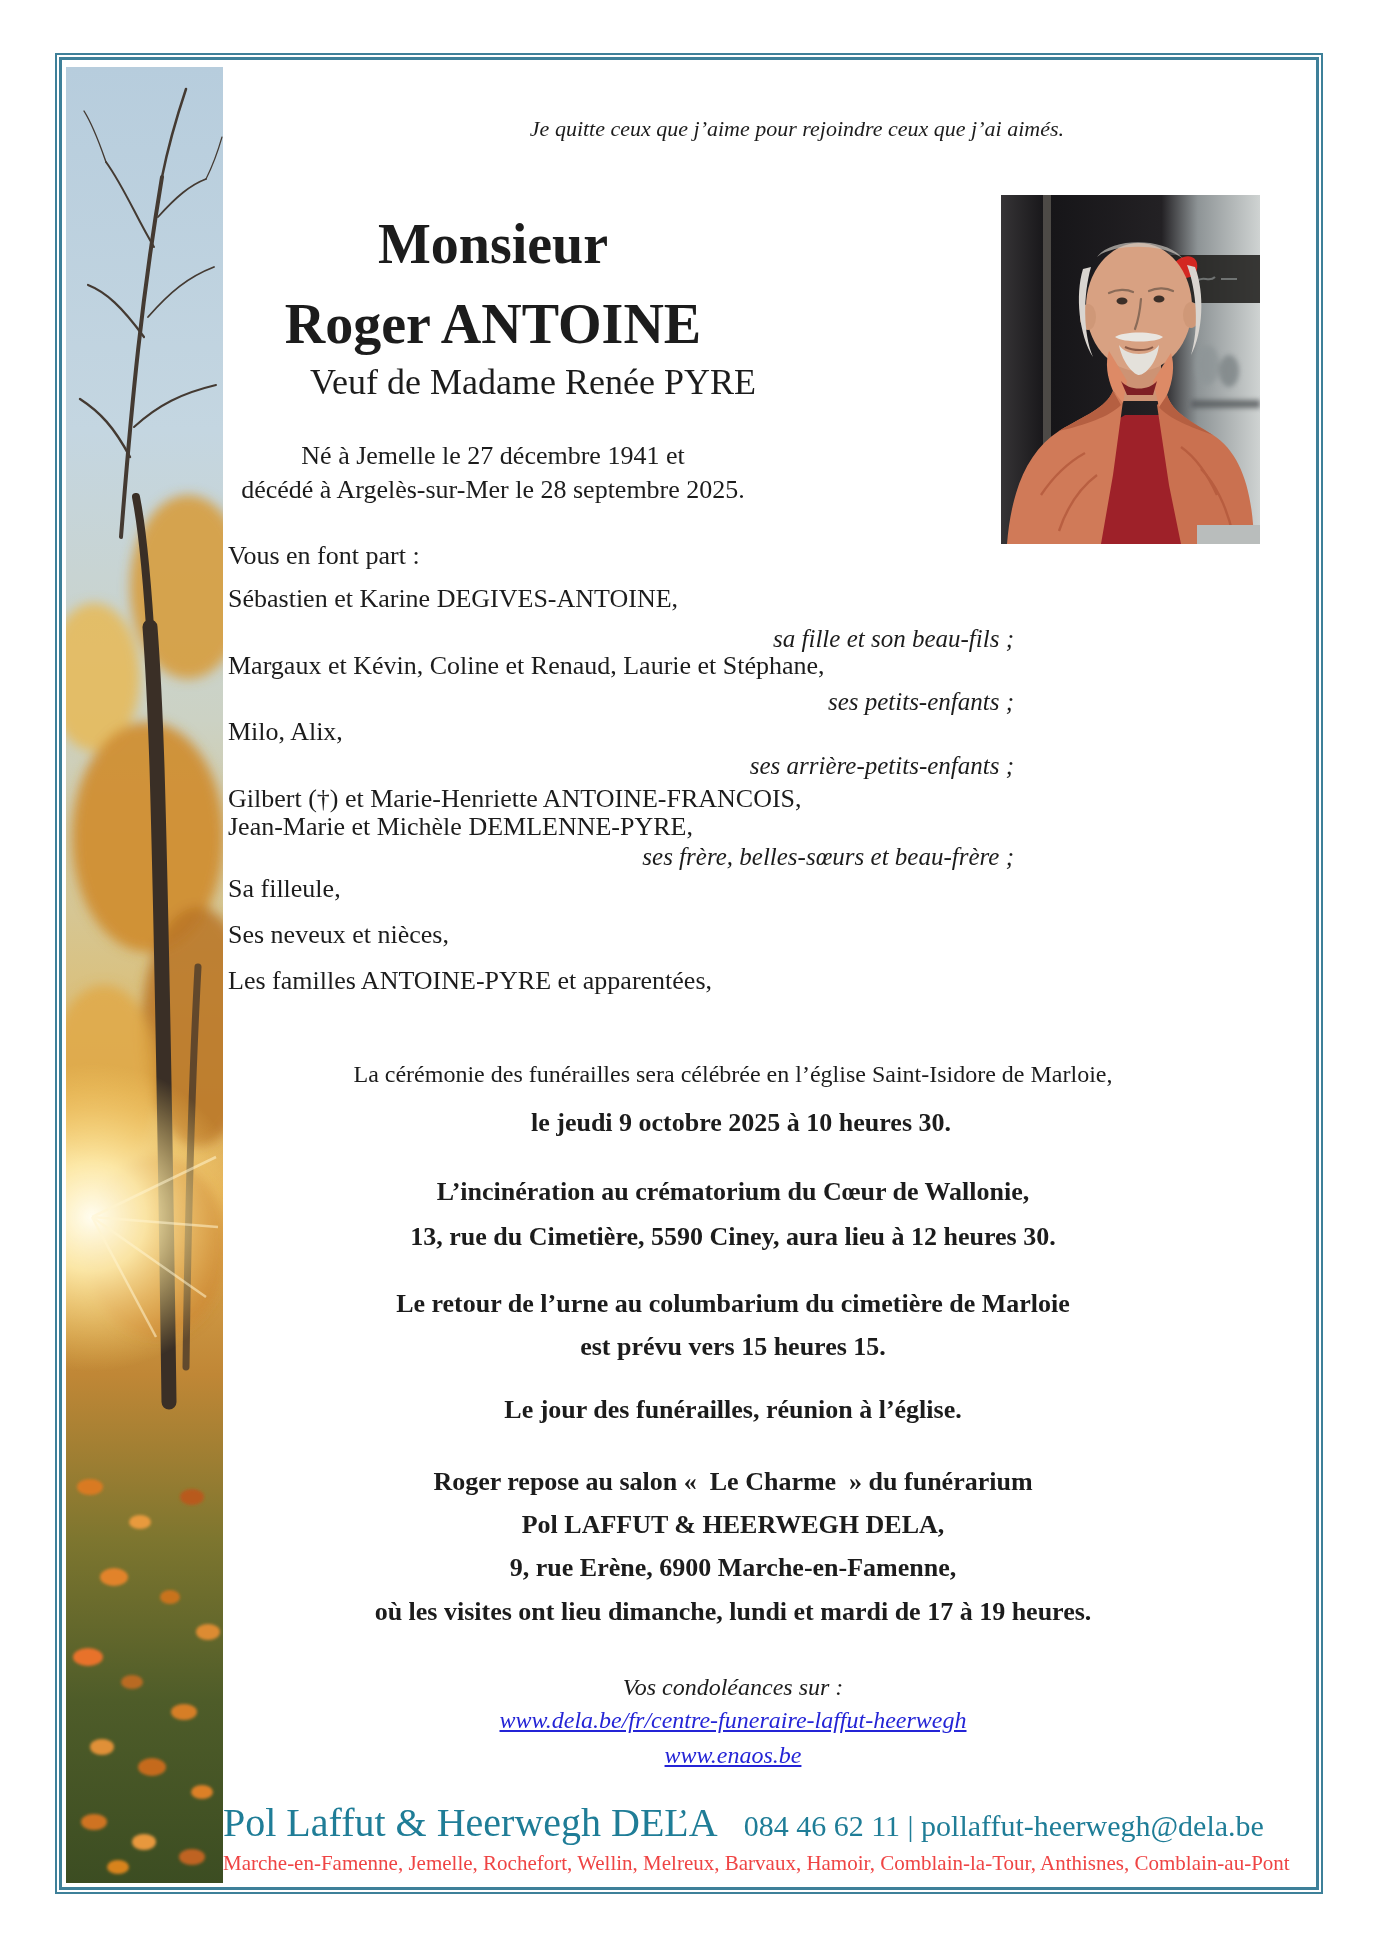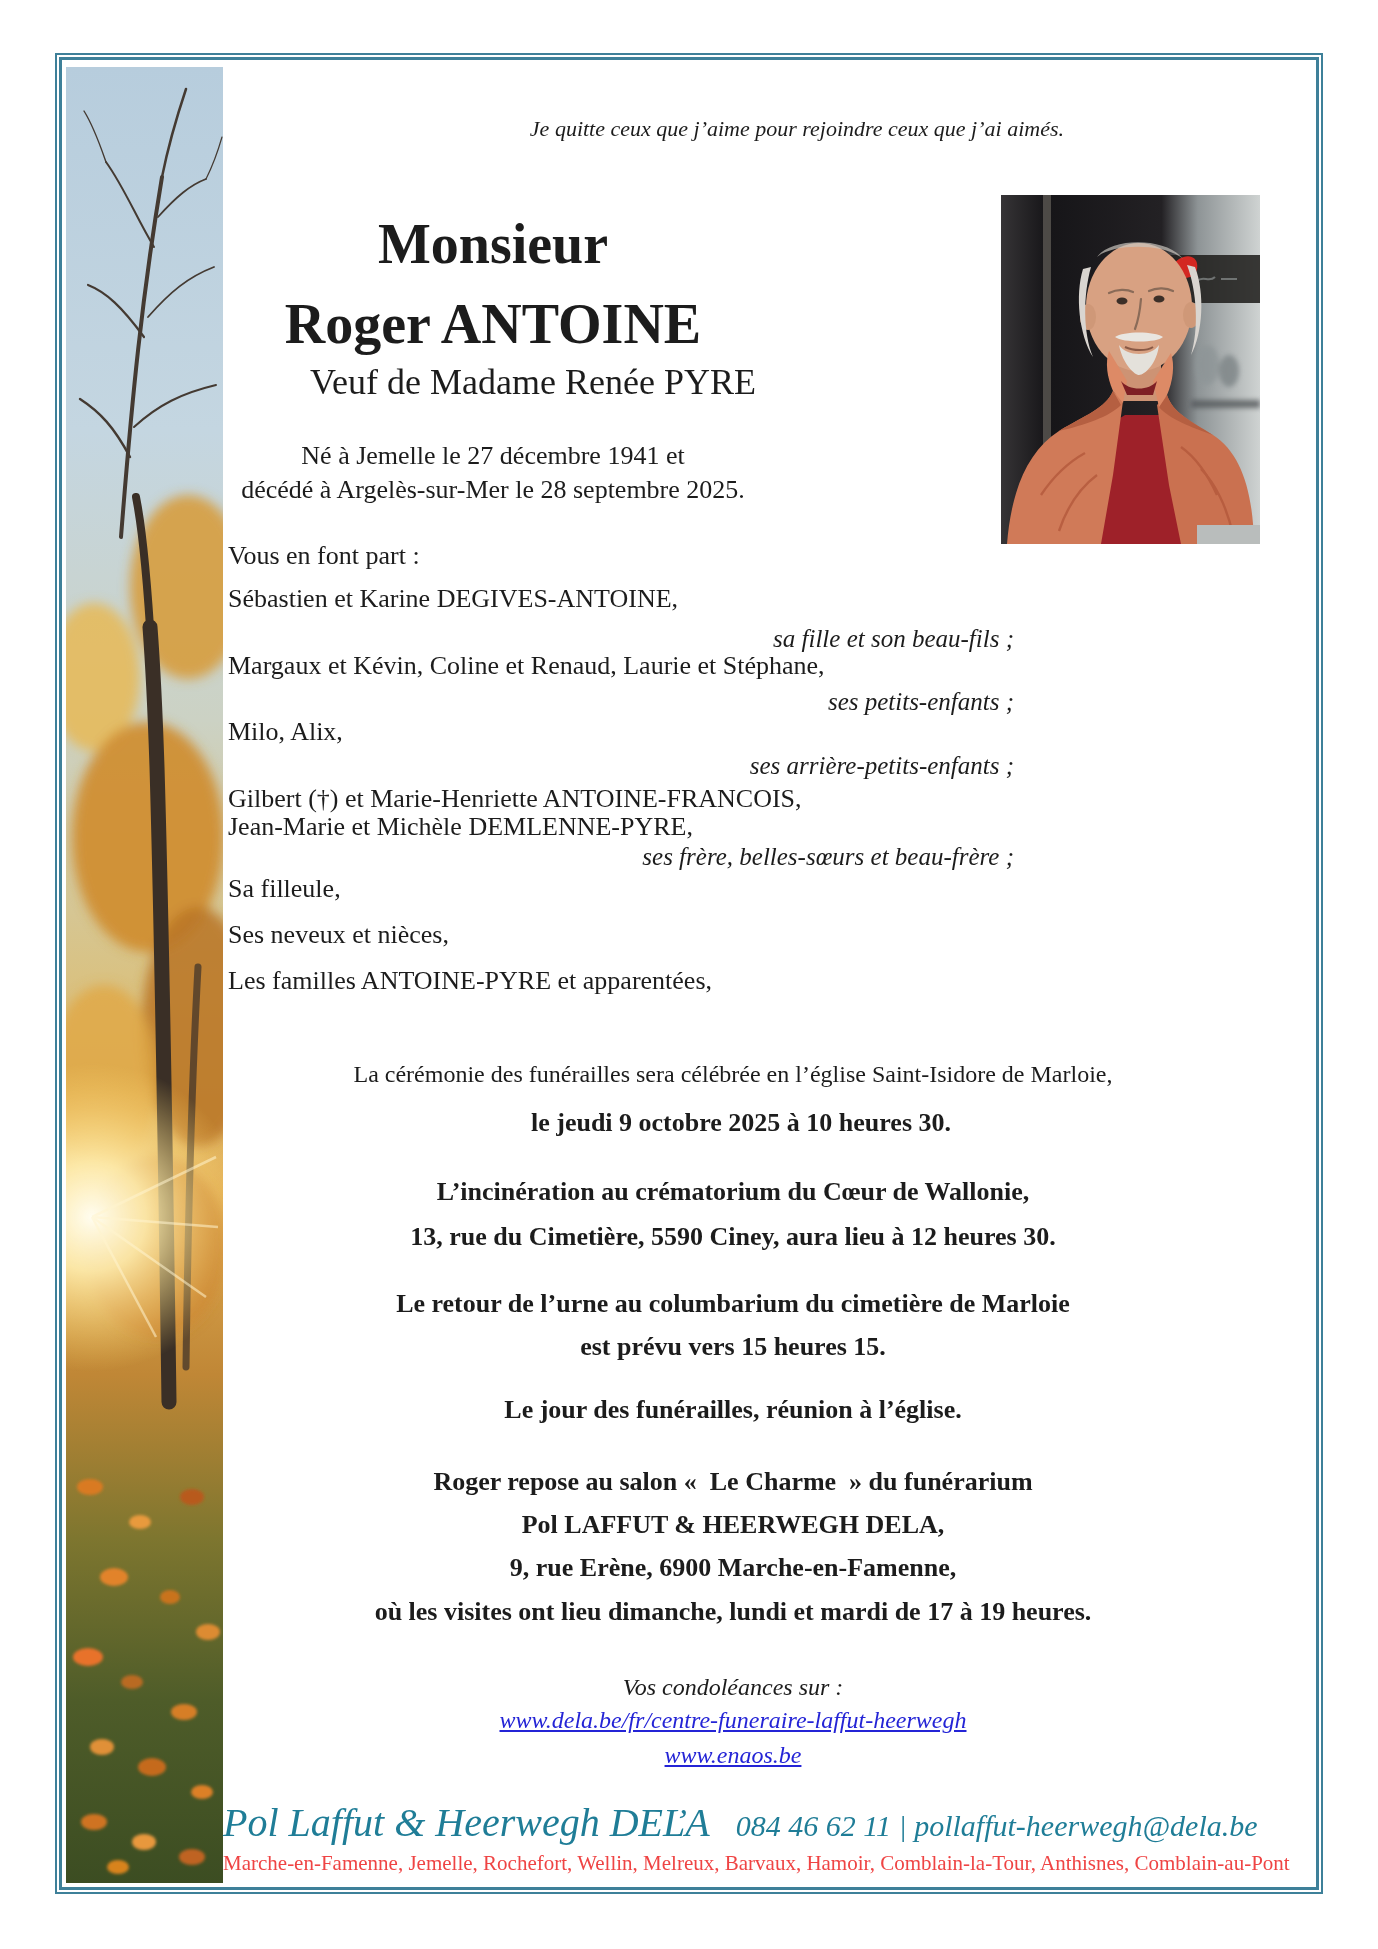--- a/index.html
+++ b/index.html
@@ -51,21 +51,21 @@
   .fam-n6{top:966px;}
 
   .cer-1{top:1061px;} .cer-2{top:1108px;padding-left:8px;}
   .cer-3{top:1177px;} .cer-4{top:1222px;}
   .cer-5{top:1289px;} .cer-6{top:1332px;}
   .cer-7{top:1395px;}
   .cer-8{top:1467px;} .cer-9{top:1510px;} .cer-10{top:1553px;} .cer-11{top:1597px;}
 
   .cond-0{top:1674px;} .cond-1{top:1707px;} .cond-2{top:1742px;}
 
-  .footer-brand{top:1800px;left:223px;width:1020px;text-align:center;color:#1f7d97;font-style:italic;}
+  .footer-brand{top:1800px;left:223px;width:1020px;text-align:center;color:#1f7d97;}
   .brand-big{font-size:40px;}
   .brand-contact{font-size:30px;margin-left:26px;}
   .footer-towns{top:1851px;left:223px;width:1020px;text-align:center;color:#ef4444;font-size:21px;}
 </style>
 </head>
 <body>
 
 <div class="frame">
   <div class="frame-inner"></div>
 </div>

